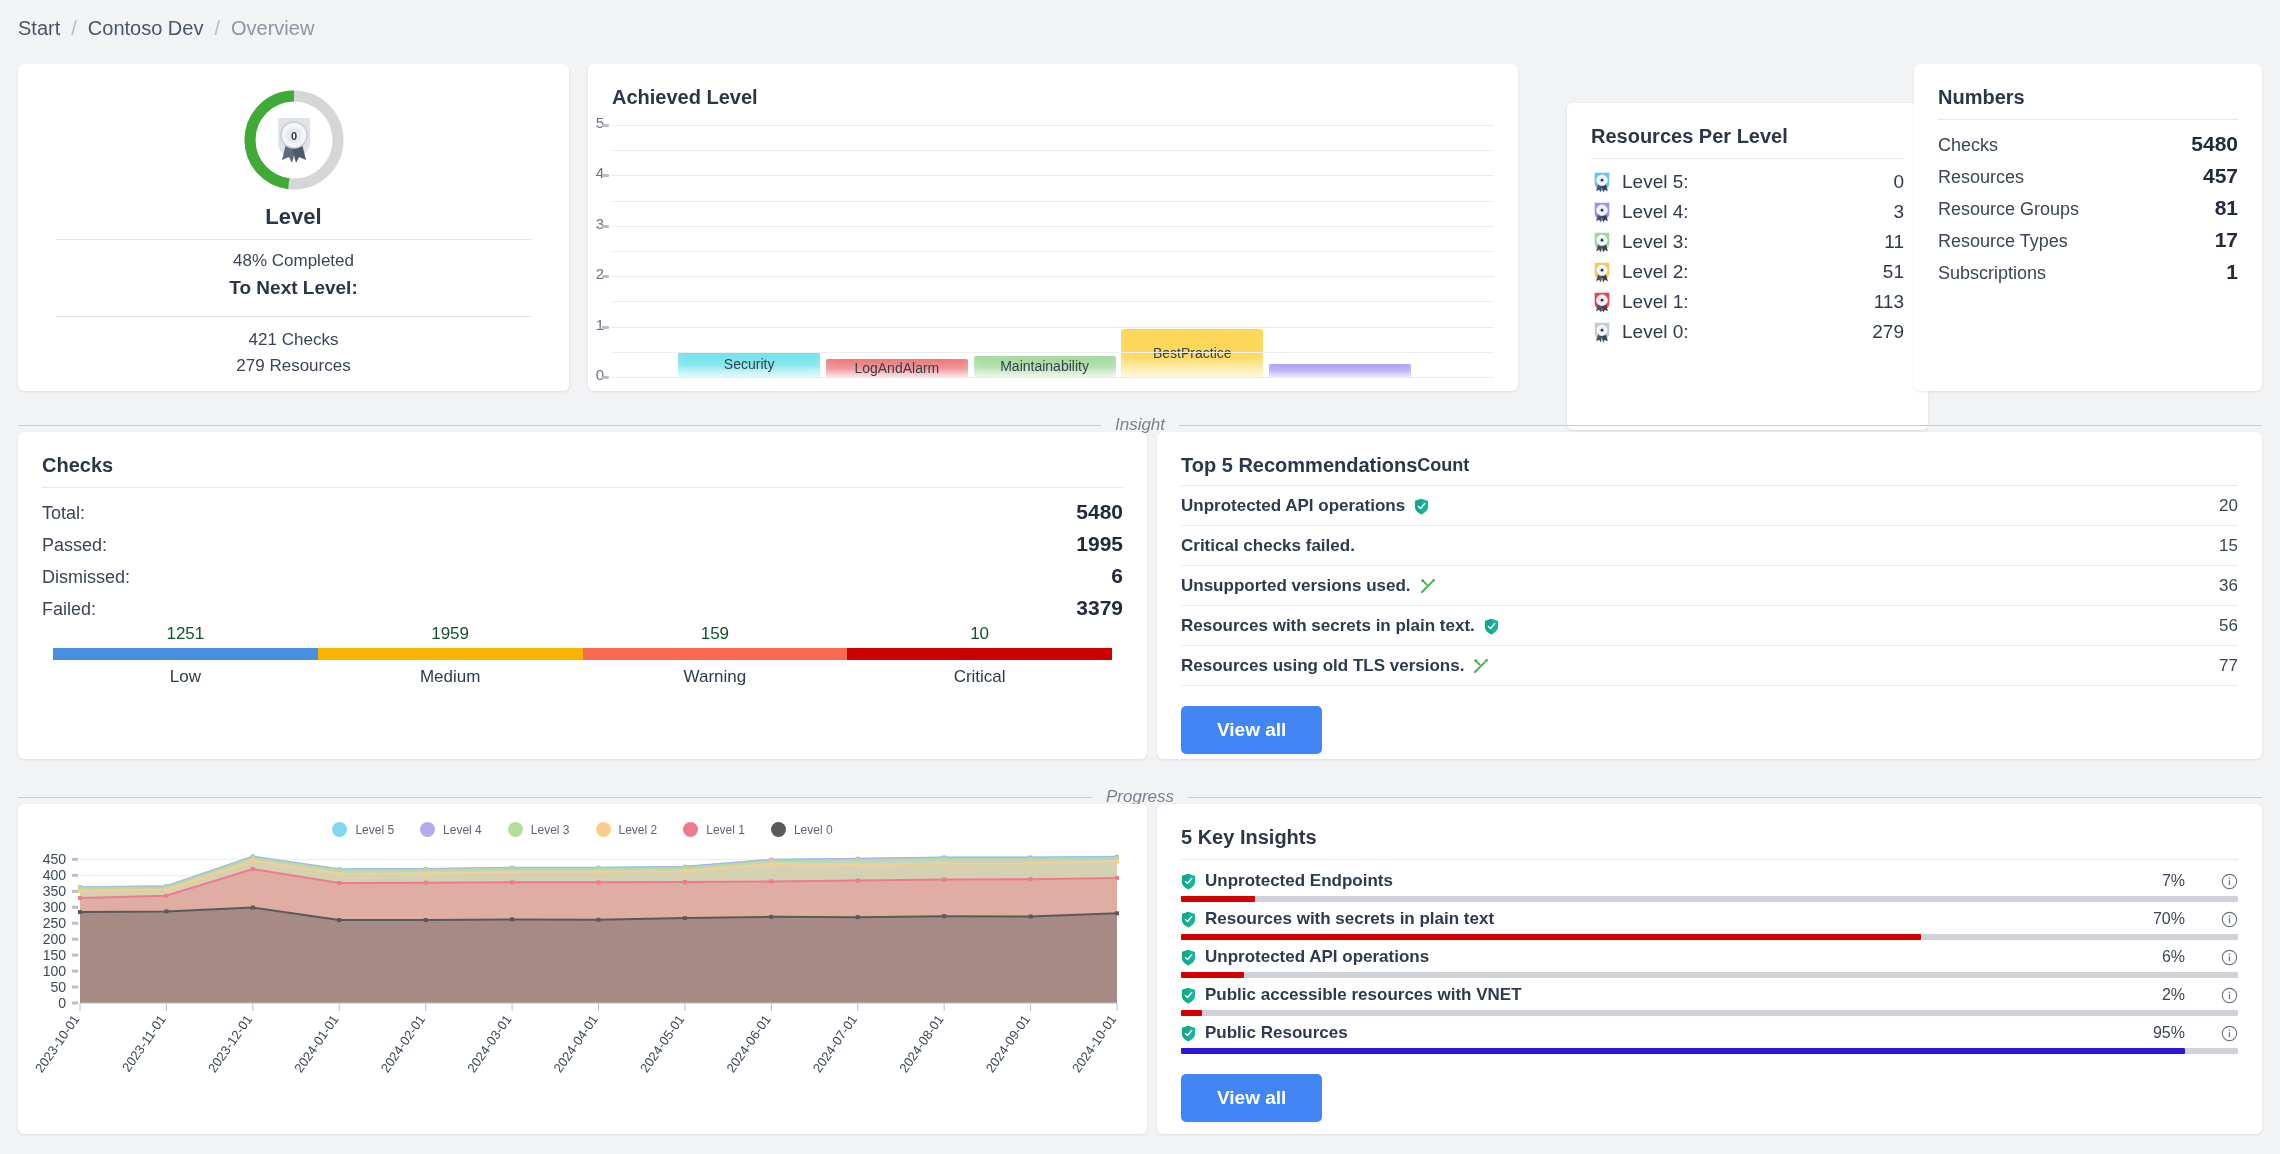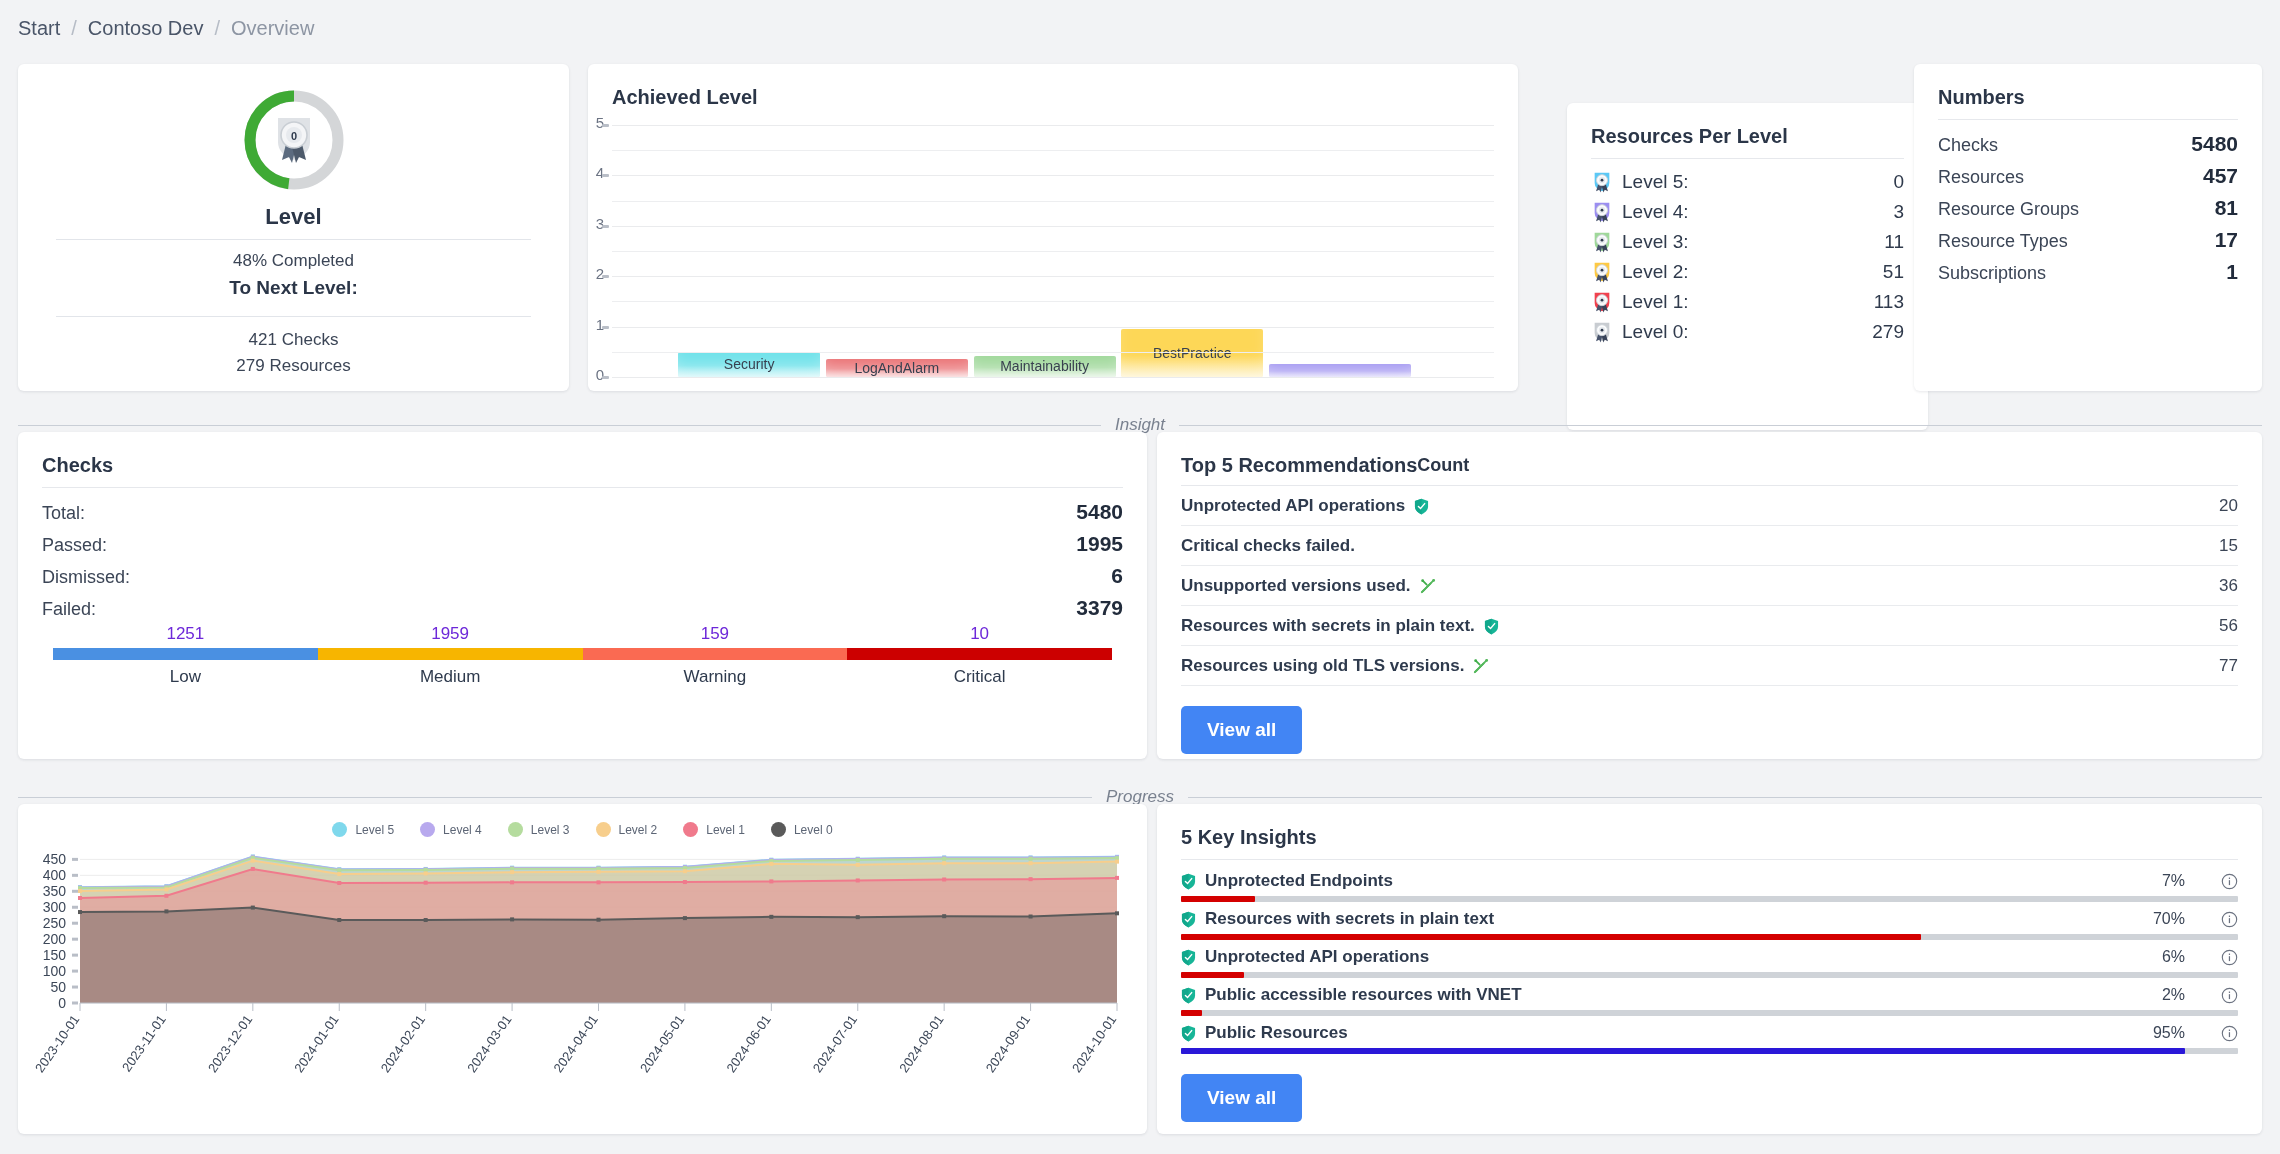--- a/index.html
+++ b/index.html
@@ -106,21 +106,21 @@
   #recs-card   { left: 1157px; top: 432px; width: 1105px; height: 327px; }
 
   .chk-row {
     display:flex; justify-content:space-between; align-items:baseline;
     padding: 4px 24px; font-size: 18px; color:#3b4556;
   }
   .chk-row .v { font-weight:bold; font-size: 21px; color:#222c3c; }
 
   .sev-wrap { position: absolute; left: 35px; right: 35px; bottom: 72px; }
   .sev-nums { display:flex; }
-  .sev-num  { text-align:center; font-size:17px; color:#6d28d9; padding-bottom: 4px;}
+  .sev-num  { text-align:center; font-size:17px; color:#14532d; padding-bottom: 4px;}
   .sev-bar  { display:flex; height: 12px; overflow:hidden; }
   .sev-seg  { height: 12px; }
   .sev-lbls { display:flex; }
   .sev-lbl  { text-align:center; font-size:17px; color:#2e3a4d; padding-top: 7px; }
 
   
   .recs-head {
     display:flex; align-items:center;
     padding: 22px 12px 10px 24px;
   }
@@ -132,21 +132,21 @@
     border-bottom: 1px solid #e9ebee;
     font-size: 17px; color: #2e3a4d;
   }
   .rec-row .txt { display:flex; align-items:center; gap: 9px; font-weight: bold;}
   .rec-row .cnt { color:#3b4556; font-weight: normal; }
 
   .btn-primary {
     background: #4285f4; color:#fff; border:none; border-radius: 5px;
     font-family: "Liberation Sans", sans-serif;
     font-size: 19px; font-weight: bold;
-    padding: 13px 26px; cursor: pointer;
+    padding: 13px 36px; cursor: pointer;
     margin: 20px 0 0 24px;
   }
 
   
   #progress-card { left: 18px;   top: 804px; width: 1129px; height: 330px; }
   #insights-card { left: 1157px; top: 804px; width: 1105px; height: 330px; }
 
   .legend { display:flex; justify-content:center; gap: 26px; padding-top: 18px; }
   .legend-item { display:flex; align-items:center; gap: 8px; font-size: 12px; color:#5c6575; }
   .legend-dot { width: 15px; height: 15px; border-radius: 50%; }

